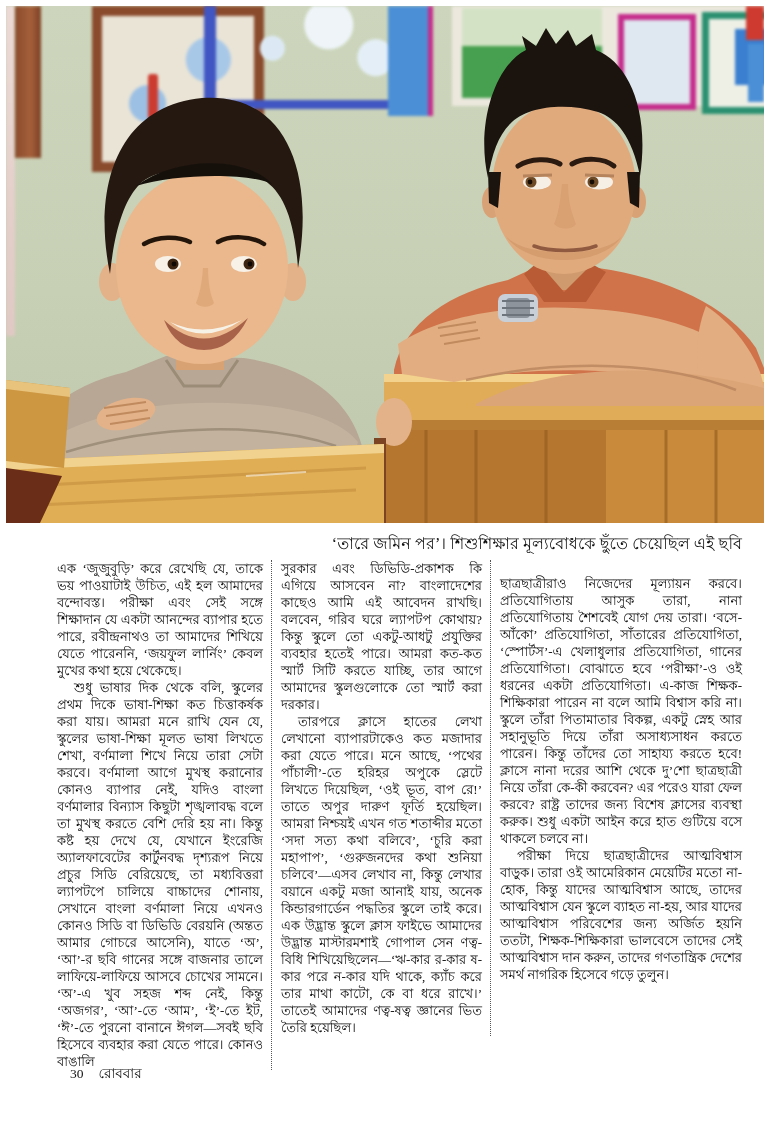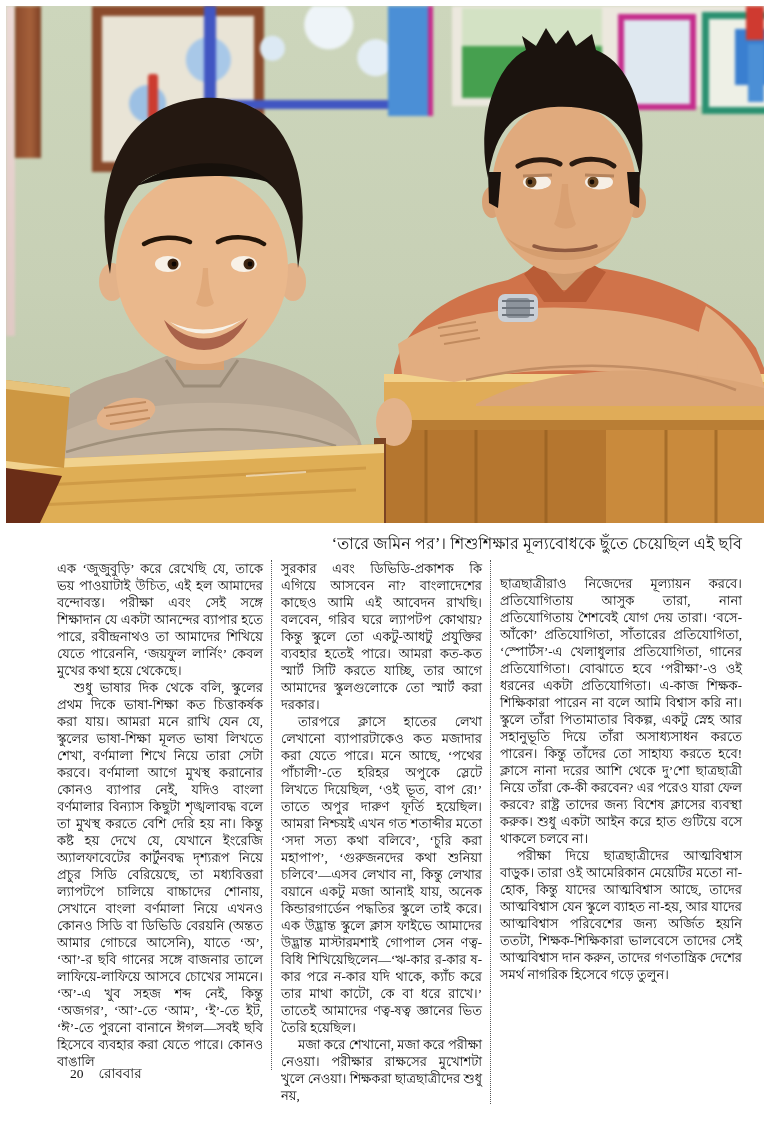--- a/index.html
+++ b/index.html
@@ -172,25 +172,24 @@
   <div class="caption">‘তারে জমিন পর’। শিশুশিক্ষার মূল্যবোধকে ছুঁতে চেয়েছিল এই ছবি</div>
 
   <div class="columns">
     <div class="col c1 ruled">
       <p>এক ‘জুজুবুড়ি’ করে রেখেছি যে, তাকে ভয় পাওয়াটাই উচিত, এই হল আমাদের বন্দোবস্ত। পরীক্ষা এবং সেই সঙ্গে শিক্ষাদান যে একটা আনন্দের ব্যাপার হতে পারে, রবীন্দ্রনাথও তা আমাদের শিখিয়ে যেতে পারেননি, ‘জয়ফুল লার্নিং’ কেবল মুখের কথা হয়ে থেকেছে।</p>
       <p class="indent">শুধু ভাষার দিক থেকে বলি, স্কুলের প্রথম দিকে ভাষা-শিক্ষা কত চিত্তাকর্ষক করা যায়। আমরা মনে রাখি যেন যে, স্কুলের ভাষা-শিক্ষা মূলত ভাষা লিখতে শেখা, বর্ণমালা শিখে নিয়ে তারা সেটা করবে। বর্ণমালা আগে মুখস্থ করানোর কোনও ব্যাপার নেই, যদিও বাংলা বর্ণমালার বিন্যাস কিছুটা শৃঙ্খলাবদ্ধ বলে তা মুখস্থ করতে বেশি দেরি হয় না। কিন্তু কষ্ট হয় দেখে যে, যেখানে ইংরেজি অ্যালফাবেটের কার্টুনবদ্ধ দৃশ্যরূপ নিয়ে প্রচুর সিডি বেরিয়েছে, তা মধ্যবিত্তরা ল্যাপটপে চালিয়ে বাচ্চাদের শোনায়, সেখানে বাংলা বর্ণমালা নিয়ে এখনও কোনও সিডি বা ডিভিডি বেরয়নি (অন্তত আমার গোচরে আসেনি), যাতে ‘অ’, ‘আ’-র ছবি গানের সঙ্গে বাজনার তালে লাফিয়ে-লাফিয়ে আসবে চোখের সামনে। ‘অ’-এ খুব সহজ শব্দ নেই, কিন্তু ‘অজগর’, ‘আ’-তে ‘আম’, ‘ই’-তে ইট, ‘ঈ’-তে পুরনো বানানে ঈগল—সবই ছবি হিসেবে ব্যবহার করা যেতে পারে। কোনও বাঙালি</p>
     </div>
     <div class="col c2 ruled">
       <p>সুরকার এবং ডিভিডি-প্রকাশক কি এগিয়ে আসবেন না? বাংলাদেশের কাছেও আমি এই আবেদন রাখছি। বলবেন, গরিব ঘরে ল্যাপটপ কোথায়? কিন্তু স্কুলে তো একটু-আধটু প্রযুক্তির ব্যবহার হতেই পারে। আমরা কত-কত স্মার্ট সিটি করতে যাচ্ছি, তার আগে আমাদের স্কুলগুলোকে তো স্মার্ট করা দরকার।</p>
       <p class="indent">তারপরে ক্লাসে হাতের লেখা লেখানো ব্যাপারটাকেও কত মজাদার করা যেতে পারে। মনে আছে, ‘পথের পাঁচালী’-তে হরিহর অপুকে স্লেটে লিখতে দিয়েছিল, ‘ওই ভূত, বাপ রে!’ তাতে অপুর দারুণ ফূর্তি হয়েছিল। আমরা নিশ্চয়ই এখন গত শতাব্দীর মতো ‘সদা সত্য কথা বলিবে’, ‘চুরি করা মহাপাপ’, ‘গুরুজনদের কথা শুনিয়া চলিবে’—এসব লেখাব না, কিন্তু লেখার বয়ানে একটু মজা আনাই যায়, অনেক কিন্ডারগার্ডেন পদ্ধতির স্কুলে তাই করে। এক উদ্ভ্রান্ত স্কুলে ক্লাস ফাইভে আমাদের উদ্ভ্রান্ত মাস্টারমশাই গোপাল সেন ণত্ব-বিধি শিখিয়েছিলেন—‘ঋ-কার র-কার ষ-কার পরে ন-কার যদি থাকে, ক্যাঁচ করে তার মাথা কাটো, কে বা ধরে রাখে।’ তাতেই আমাদের ণত্ব-ষত্ব জ্ঞানের ভিত তৈরি হয়েছিল।</p>
-      <p class="indent">মজা করে শেখানো, মজা করে পরীক্ষা নেওয়া। পরীক্ষার রাক্ষসের মুখোশটা খুলে নেওয়া। শিক্ষকরা ছাত্রছাত্রীদের শুধু নয়,</p>
     </div>
     <div class="col c3">
       <p>ছাত্রছাত্রীরাও নিজেদের মূল্যায়ন করবে। প্রতিযোগিতায় আসুক তারা, নানা প্রতিযোগিতায় শৈশবেই যোগ দেয় তারা। ‘বসে-আঁকো’ প্রতিযোগিতা, সাঁতারের প্রতিযোগিতা, ‘স্পোর্টস’-এ খেলাধুলার প্রতিযোগিতা, গানের প্রতিযোগিতা। বোঝাতে হবে ‘পরীক্ষা’-ও ওই ধরনের একটা প্রতিযোগিতা। এ-কাজ শিক্ষক-শিক্ষিকারা পারেন না বলে আমি বিশ্বাস করি না। স্কুলে তাঁরা পিতামাতার বিকল্প, একটু স্নেহ আর সহানুভূতি দিয়ে তাঁরা অসাধ্যসাধন করতে পারেন। কিন্তু তাঁদের তো সাহায্য করতে হবে! ক্লাসে নানা দরের আশি থেকে দু’শো ছাত্রছাত্রী নিয়ে তাঁরা কে-কী করবেন? এর পরেও যারা ফেল করবে? রাষ্ট্র তাদের জন্য বিশেষ ক্লাসের ব্যবস্থা করুক। শুধু একটা আইন করে হাত গুটিয়ে বসে থাকলে চলবে না।</p>
       <p class="indent">পরীক্ষা দিয়ে ছাত্রছাত্রীদের আত্মবিশ্বাস বাড়ুক। তারা ওই আমেরিকান মেয়েটির মতো না-হোক, কিন্তু যাদের আত্মবিশ্বাস আছে, তাদের আত্মবিশ্বাস যেন স্কুলে ব্যাহত না-হয়, আর যাদের আত্মবিশ্বাস পরিবেশের জন্য অর্জিত হয়নি ততটা, শিক্ষক-শিক্ষিকারা ভালবেসে তাদের সেই আত্মবিশ্বাস দান করুন, তাদের গণতান্ত্রিক দেশের সমর্থ নাগরিক হিসেবে গড়ে তুলুন।</p>
     </div>
   </div>
 
   <div class="footer">
-    <span class="num">20</span><span>রোববার</span>
+    <span class="num">30</span><span>রোববার</span>
   </div>
 
 </div>
 
 </body></html>

